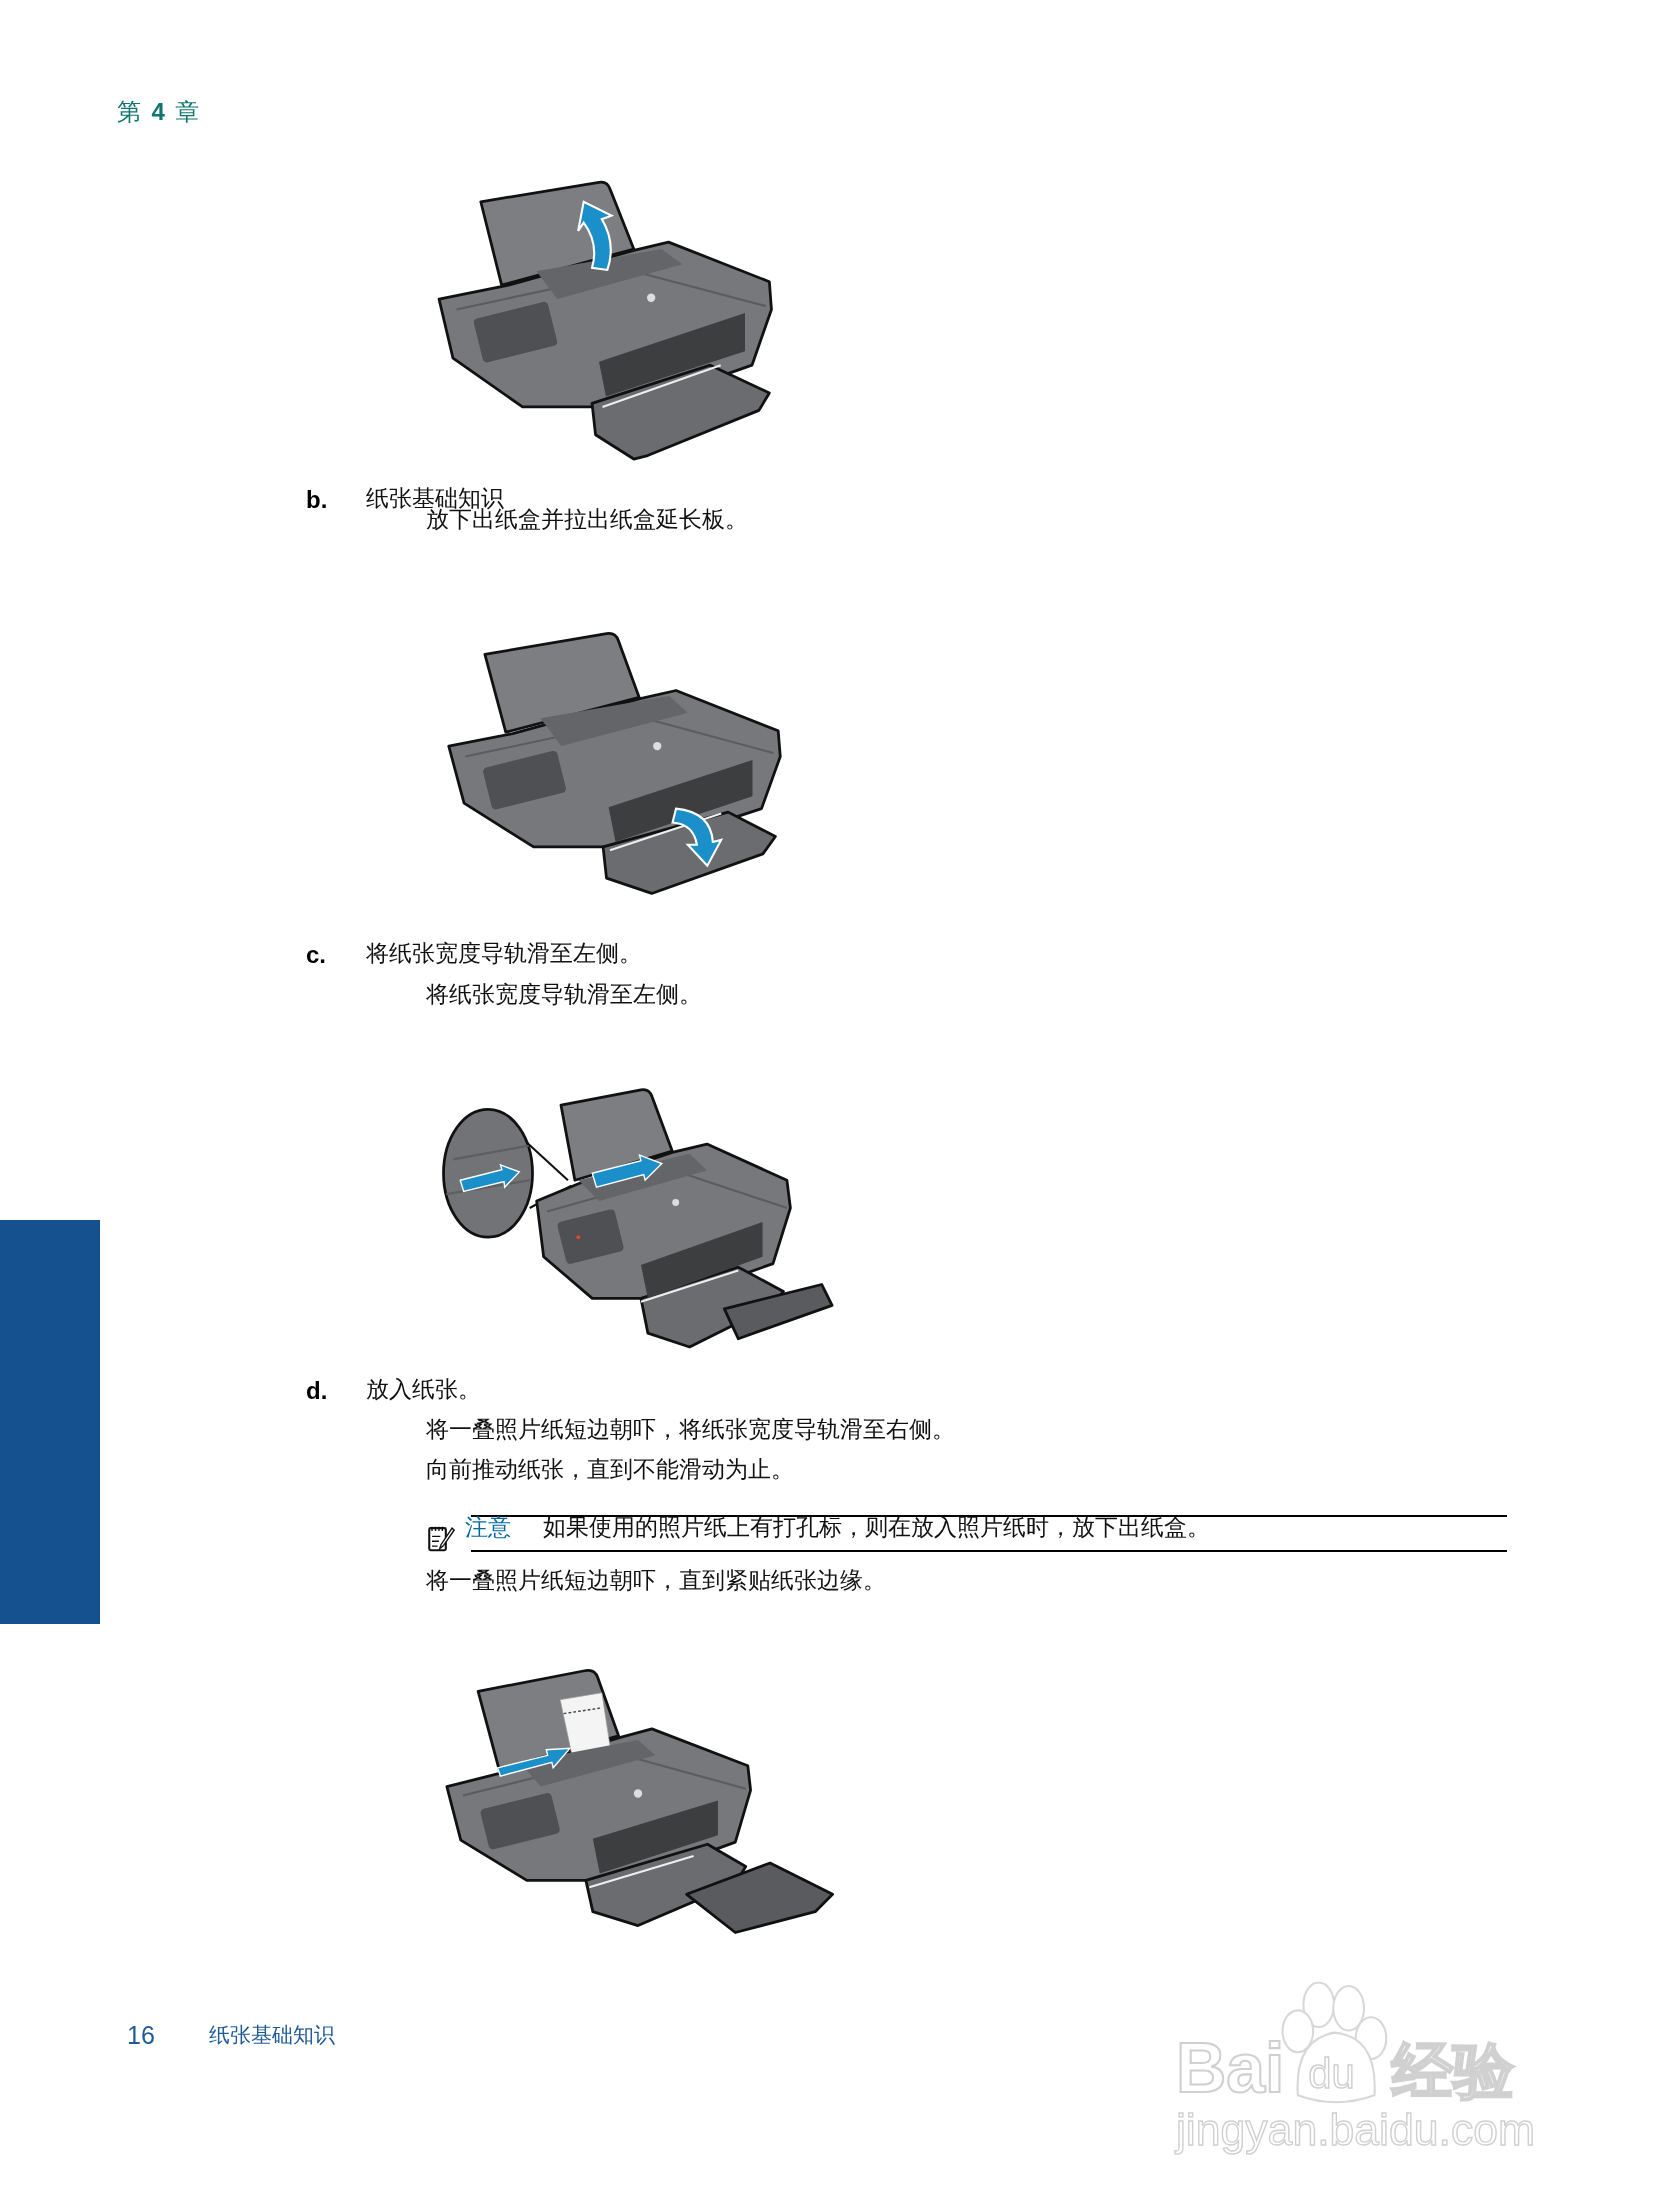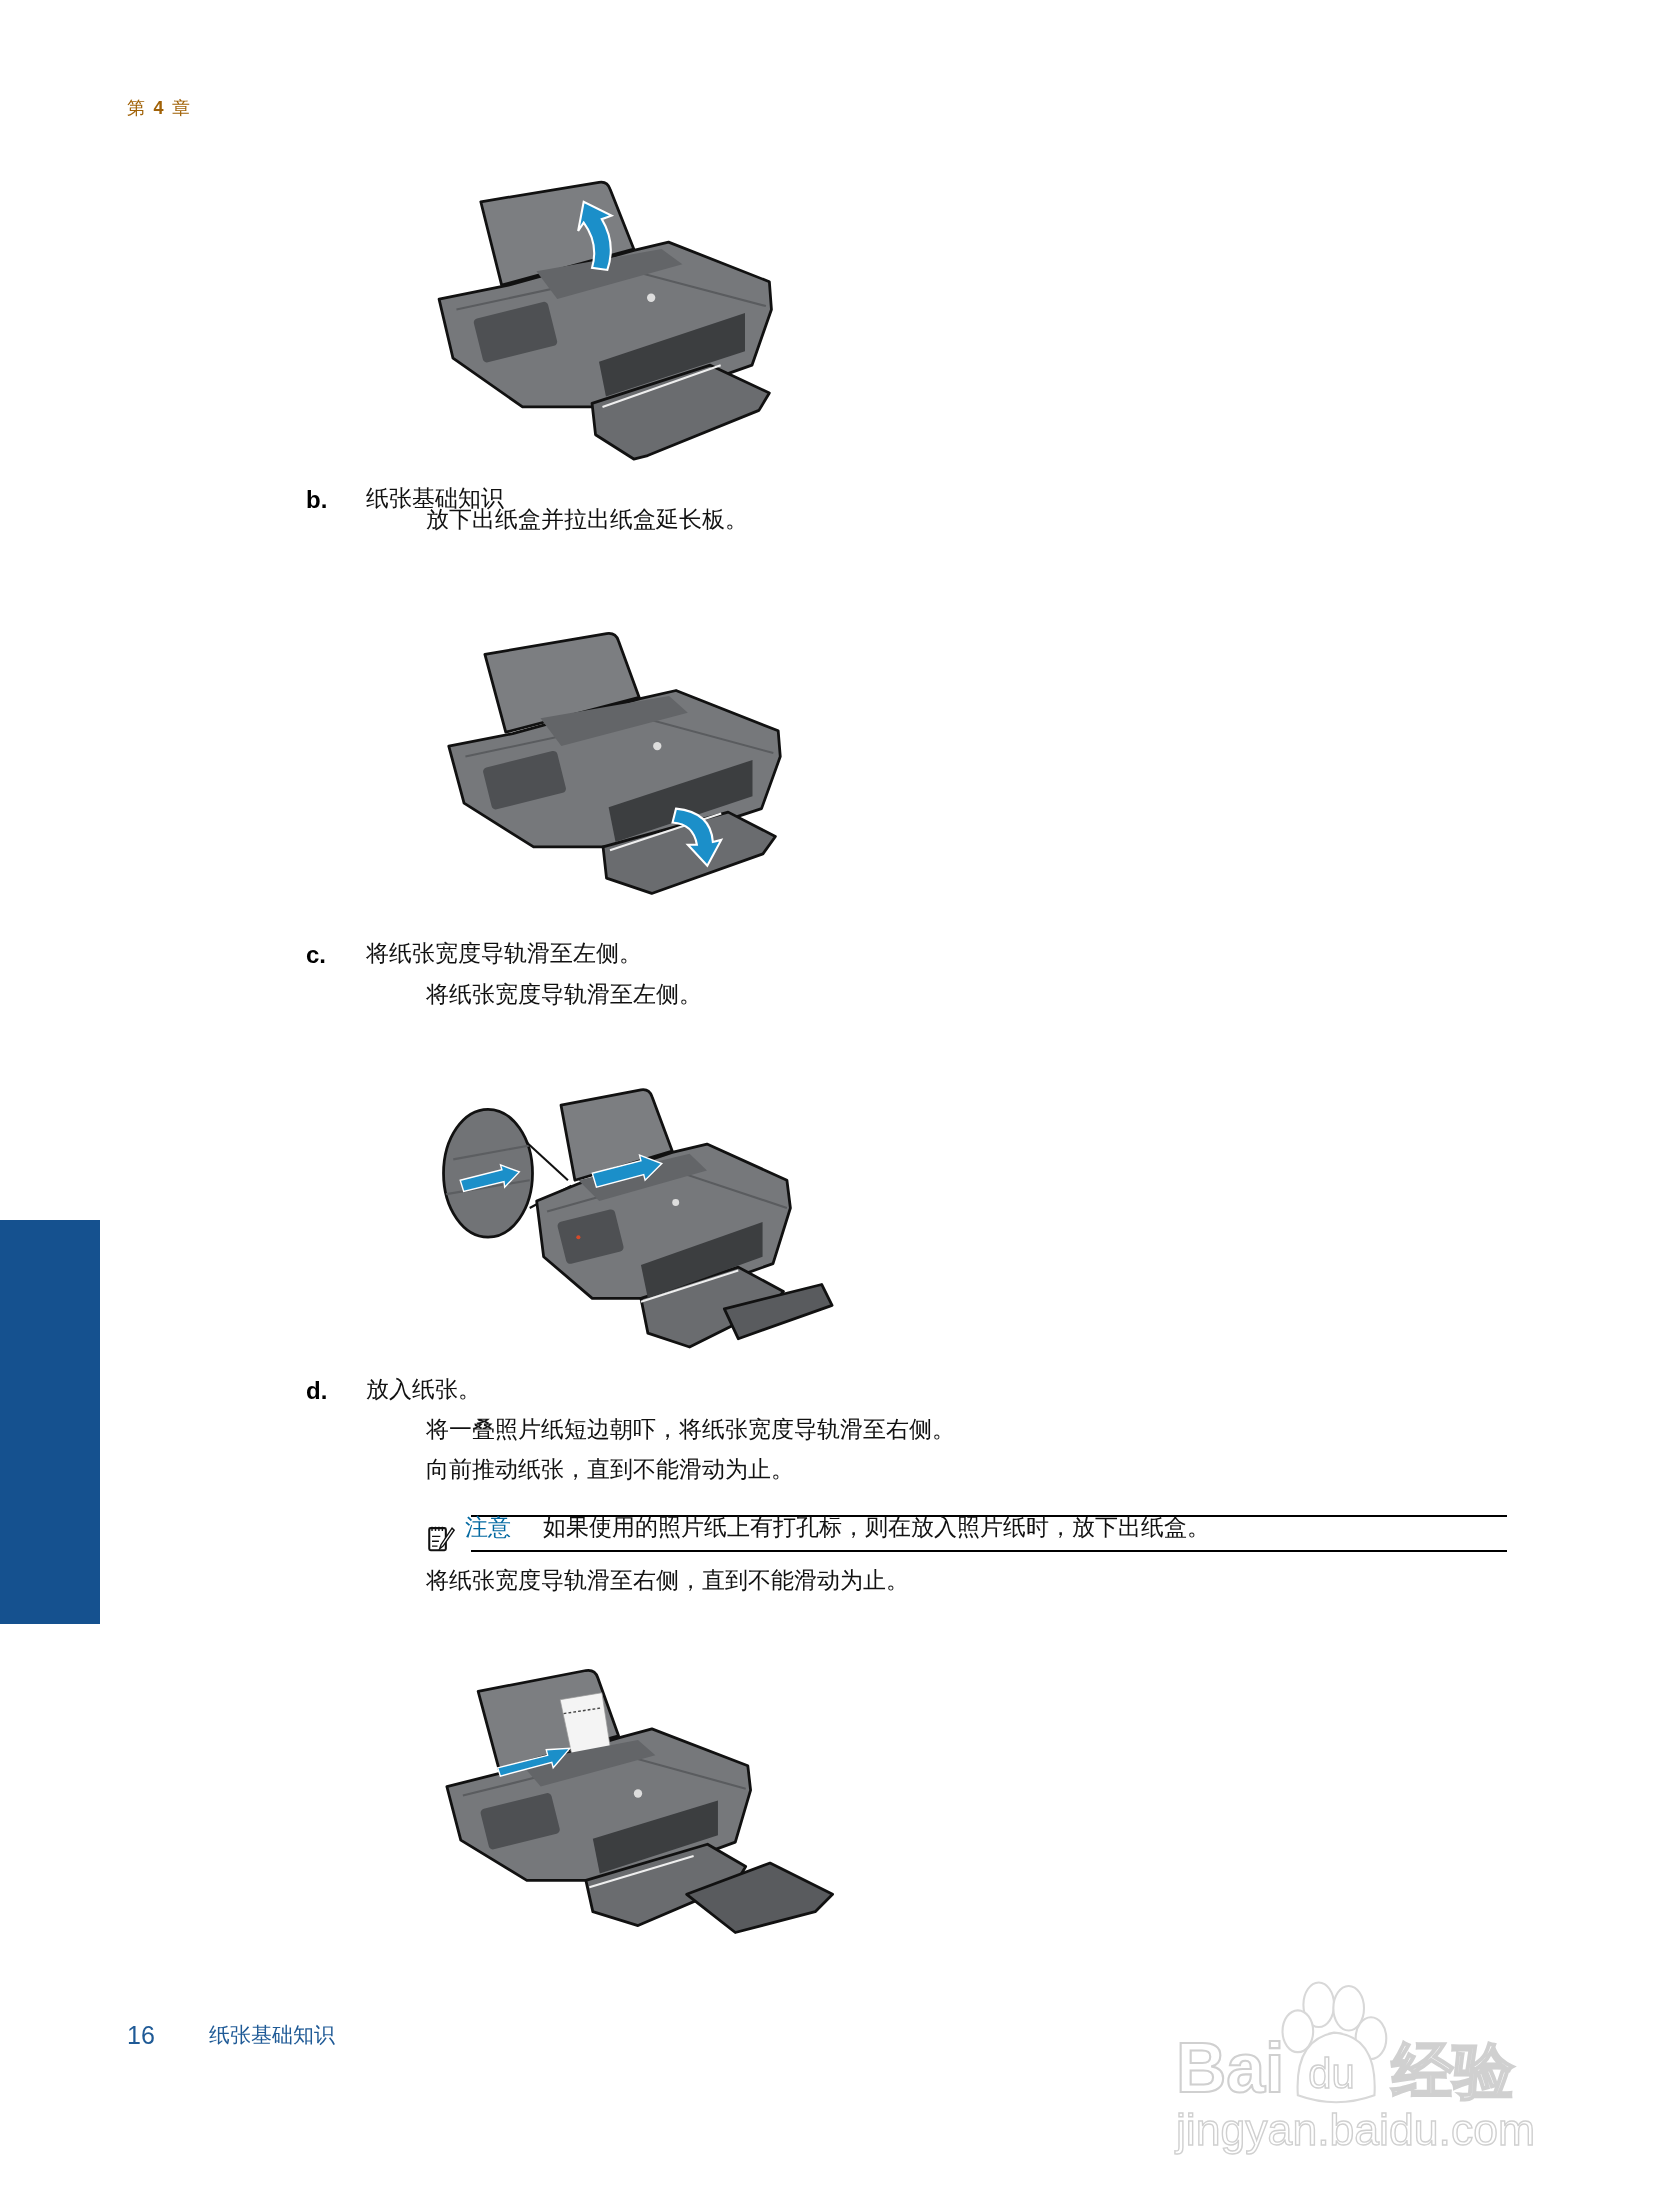--- a/index.html
+++ b/index.html
@@ -1,19 +1,19 @@
 <!DOCTYPE html>
 <html style="font-size:11px"><head>
 <meta charset="utf-8">
 <style>
   html, body { margin:0; padding:0; background:#ffffff; }
   body { width:1657px; height:2205px; position:relative; overflow:hidden;
          font-family:"DejaVu Sans","Liberation Sans",sans-serif; color:#111; }
   .abs { position:absolute; }
-  .chapter { left:127px; top:96px; font-size:18px; color:#a16207; letter-spacing:1.4px; }
+  .chapter { left:117px; top:96px; font-size:24px; color:#0f766e; letter-spacing:1.4px; }
   .chapter .num { font-family:"Liberation Sans",sans-serif; font-weight:bold; }
   .step-letter { font-family:"Liberation Sans",sans-serif; font-weight:bold; font-size:24px; color:#000; }
   .step-title { font-size:23px; color:#111; }
   .step-text { font-size:23px; color:#111; }
   .note-rule { position:absolute; left:471px; width:1036px; height:2.1px; background:#000; }
   .note-label { font-size:23px; color:#0369a1; }
   .side-tab { left:0; top:1220px; width:100px; height:404px; background:#15518f; }
   .side-tab-text { position:absolute; left:65px; bottom:9.7px; writing-mode:vertical-rl;
                    font-size:21px; color:#ffffff; letter-spacing:0.7px; }
   .footer-page { left:127px; top:2021px; font-family:Liberation Sans, sans-serif;
@@ -115,21 +115,21 @@
 <svg class="abs" style="left:427px;top:1524px;" width="28" height="29" viewBox="0 0 40 42">
   <rect x="3" y="6" width="24" height="32" rx="2" fill="#fff" stroke="#111" stroke-width="3"></rect>
   <path d="M7 4 v6 M12 4 v6 M17 4 v6 M22 4 v6" stroke="#111" stroke-width="2"></path>
   <path d="M7 18 h12 M7 25 h10 M7 32 h8" stroke="#111" stroke-width="2"></path>
   <path d="M36 6 L20 30 L18 36 L23 32 L39 9 Z" fill="#fff" stroke="#111" stroke-width="2"></path>
 </svg>
 <div class="abs note-label" style="left:465px;top:1512px;">注意</div>
 <div class="abs step-text" style="left:543px;top:1512px;">如果使用的照片纸上有打孔标，则在放入照片纸时，放下出纸盒。</div>
 <div class="note-rule" style="top:1550px;"></div>
 
-<div class="abs step-text" style="left:426px;top:1565px;">将纸张宽度导轨滑至右侧，直到不能滑动为止。</div>
+<div class="abs step-text" style="left:426px;top:1565px;">将一叠照片纸短边朝吓，直到紧贴纸张边缘。</div>
 
 <svg class="figure" style="left:436px;top:1658px;" width="404" height="278" viewBox="0 0 580 400">
   <g stroke="#111" stroke-width="4" stroke-linejoin="round">
     <path d="M60 48 L215 18 Q228 16 232 28 L262 112 L90 160 Z" fill="#7c7e81"></path>
     <path d="M15 185 L95 165 L262 115 L310 102 L448 155 L452 190 L430 265 L280 320 L130 320 L35 262 Z" fill="#76787b"></path>
     <path d="M215 320 L390 268 L445 300 L430 325 L290 385 L225 365 Z" fill="#6a6c6f"></path>
     <path d="M360 340 L480 295 L570 340 L545 365 L430 395 Z" fill="#595b5e"></path>
   </g>
   <path d="M178 60 L238 50 L250 128 L195 140 Z" fill="#f4f4f4" stroke="#999" stroke-width="1"></path>
   <path d="M183 80 L236 72" stroke="#444" stroke-width="2" stroke-dasharray="4 3"></path>

